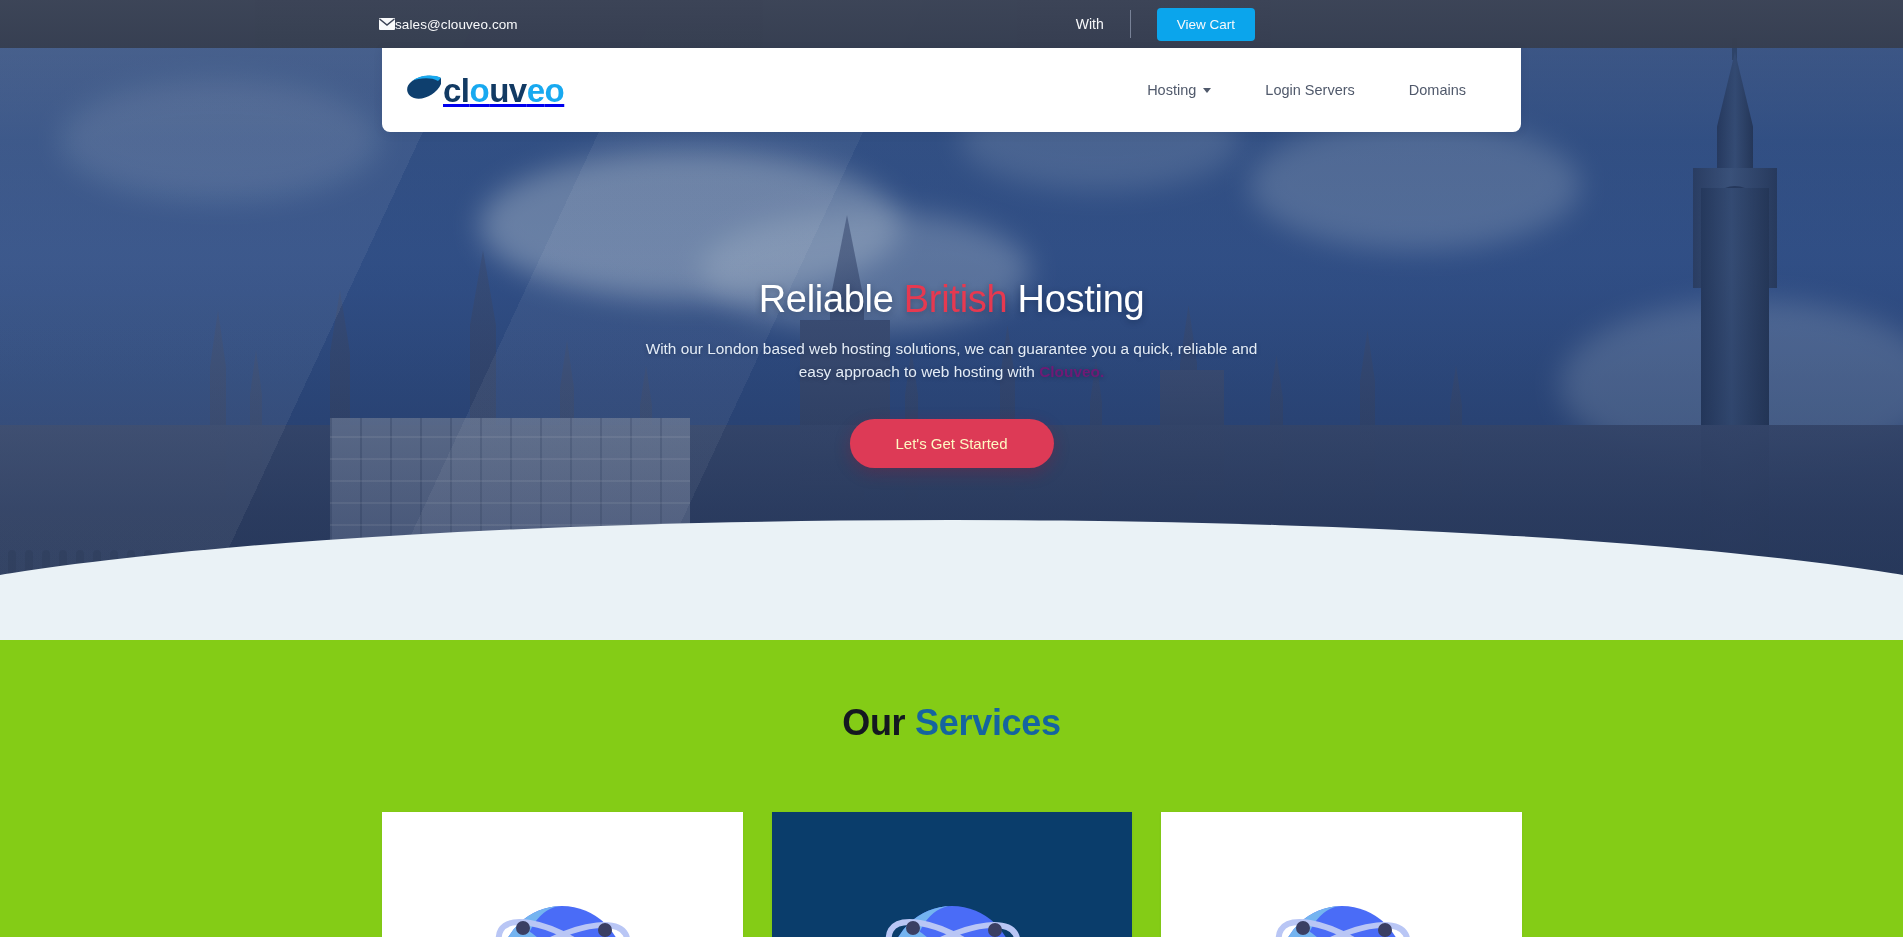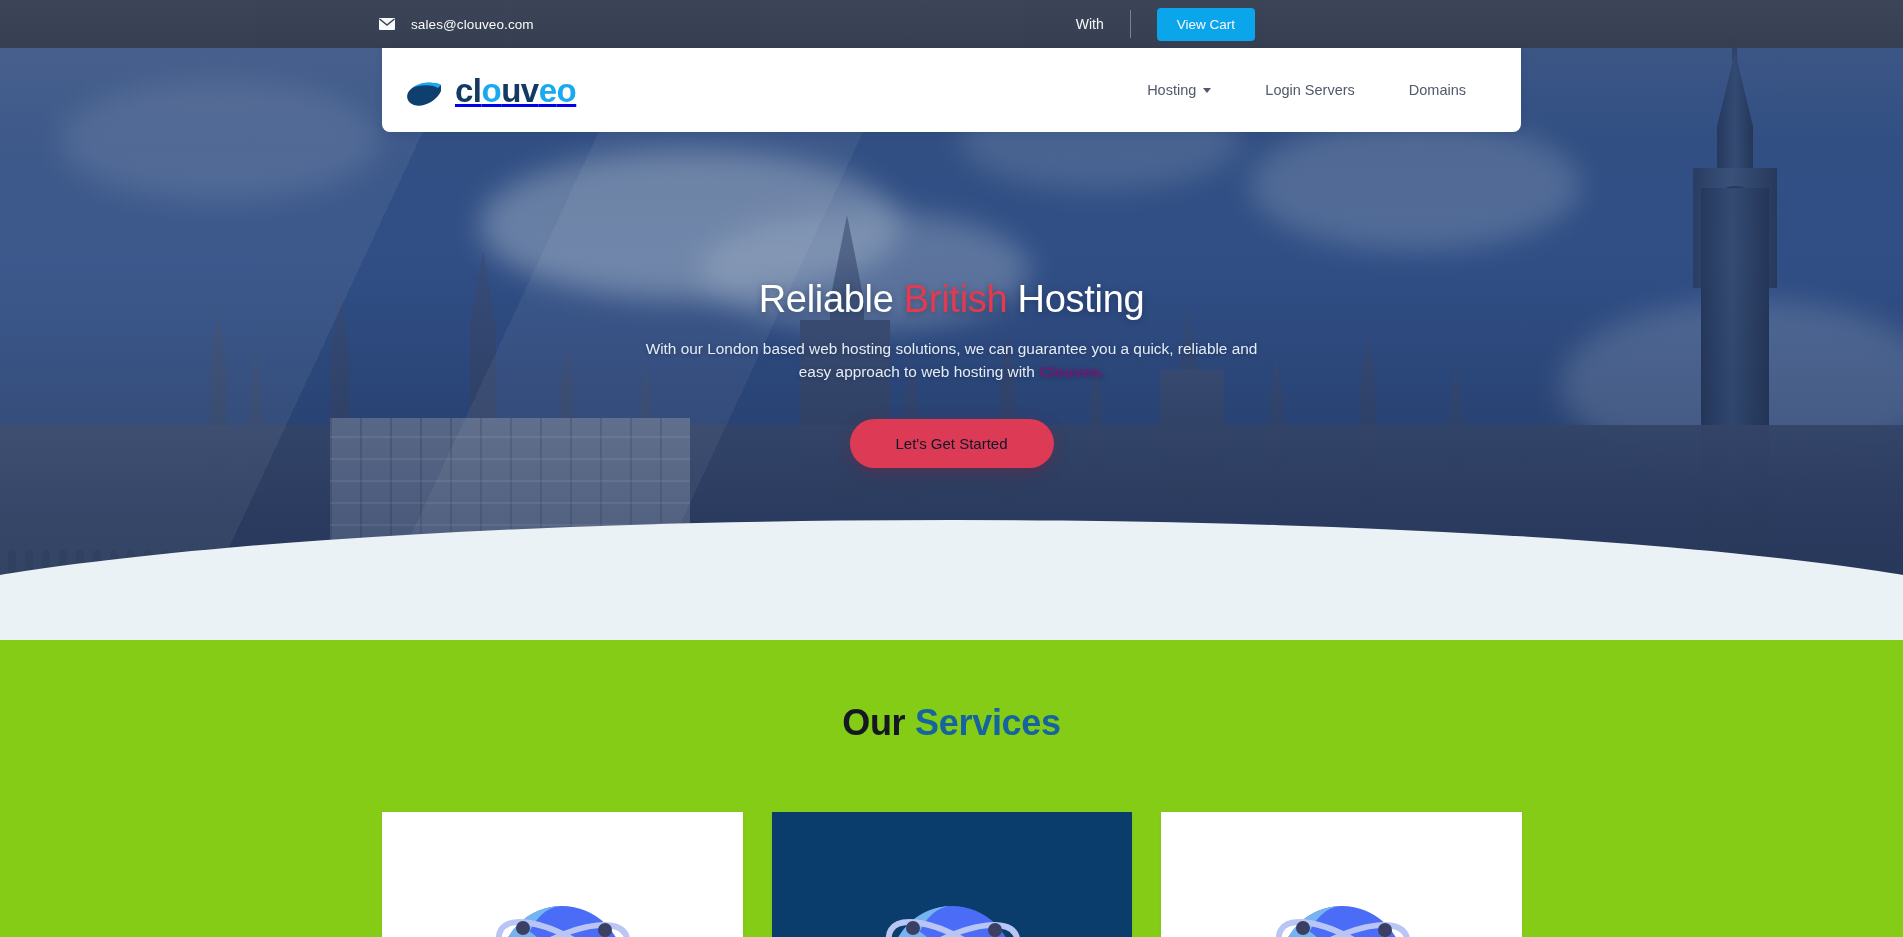--- a/index.html
+++ b/index.html
@@ -76,41 +76,41 @@
 
   
   .topbar {
     position:absolute; left:0; top:0; width:1903px; height:48px;
     background:#39415263;
     background:linear-gradient(180deg,#3c4456 0%,#363e50 100%);
     opacity:.97;
     display:flex; align-items:center;
     z-index:40;
   }
-  .topbar-left { position:absolute; left:379px; display:flex; align-items:center; gap:16px; }
+  .topbar-left { position:absolute; left:379px; display:flex; align-items:center; gap:0; }
   .mail-ico { width:16px; height:12px; position:relative; display:inline-block; }
   .mail-ico svg { display:block; }
   .topbar-email { font-size:13.5px; color:#ffffff; letter-spacing:.1px; }
   .topbar-right { position:absolute; right:648px; display:flex; align-items:center; gap:0; }
   .login-link { font-size:14px; color:#ffffff; padding:0 26px 0 0; text-decoration:none; }
   .tb-div { width:1px; height:28px; background:#7a8498; }
   .viewcart-btn {
     margin-left:26px; background:#0aa8f0; color:#fff; font-size:13.5px;
     border:none; border-radius:4px; padding:9px 20px; cursor:pointer;
     font-family:"Liberation Sans", sans-serif;
   }
 
   
   .navcard {
     position:absolute; left:382px; top:48px; width:1139px; height:84px;
     background:#ffffff; border-radius:0 0 8px 8px;
     box-shadow:0 2px 10px rgba(10,25,60,.10);
     display:flex; align-items:center; z-index:45;
   }
-  .logo { position:absolute; left:23px; display:flex; align-items:flex-end; gap:12px; }
+  .logo { position:absolute; left:23px; display:flex; align-items:flex-start; gap:0; }
   .logo-mark { width:38px; height:26px; }
   .logo-text { font-size:33px; font-weight:700; letter-spacing:-.5px; line-height:1; }
   .logo-text .d { color:#123a63; }
   .logo-text .b { color:#18a9f0; }
   .nav { position:absolute; right:28px; display:flex; align-items:center; gap:0; }
   .nav-item {
     font-size:14.5px; color:#50596b; padding:0 27px; text-decoration:none; cursor:pointer;
     display:flex; align-items:center; gap:7px; white-space:nowrap;
   }
   .caret { width:0;height:0;border-left:4.5px solid transparent;border-right:4.5px solid transparent;
@@ -125,21 +125,21 @@
   }
   .hero-title .red { color:#e63950; }
   .hero-sub {
     position:absolute; left:50%; transform:translateX(-50%); top:337px; width:620px;
     font-size:15.4px; line-height:1.52; color:#e4ecf6;
     text-shadow:0 1px 4px rgba(10,22,48,.35);
   }
   .hero-sub b { font-weight:700; color:#701a75; }
   .cta {
     position:absolute; left:50%; transform:translateX(-50%); top:419px;
-    background:#dd3a56; color:#0f172a; border:none; border-radius:36px;
+    background:#dd3a56; color:#fef9c3; border:none; border-radius:36px;
     padding:16px 46px; font-size:15px; cursor:pointer;
     font-family:"Liberation Sans", sans-serif;
     box-shadow:0 5px 16px rgba(150,20,45,.30);
   }
 
   
   .services { position:absolute; left:0; top:640px; width:1903px; height:297px; background:#84cc16; z-index:20; }
   .services-title {
     position:absolute; left:0; top:62px; width:1903px; text-align:center;
     font-size:36px; font-weight:700; letter-spacing:-.3px;

